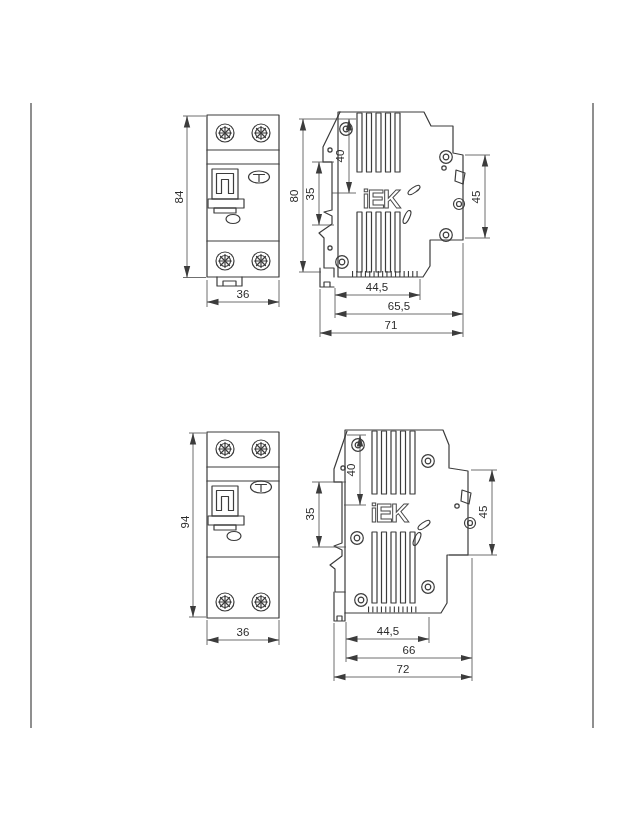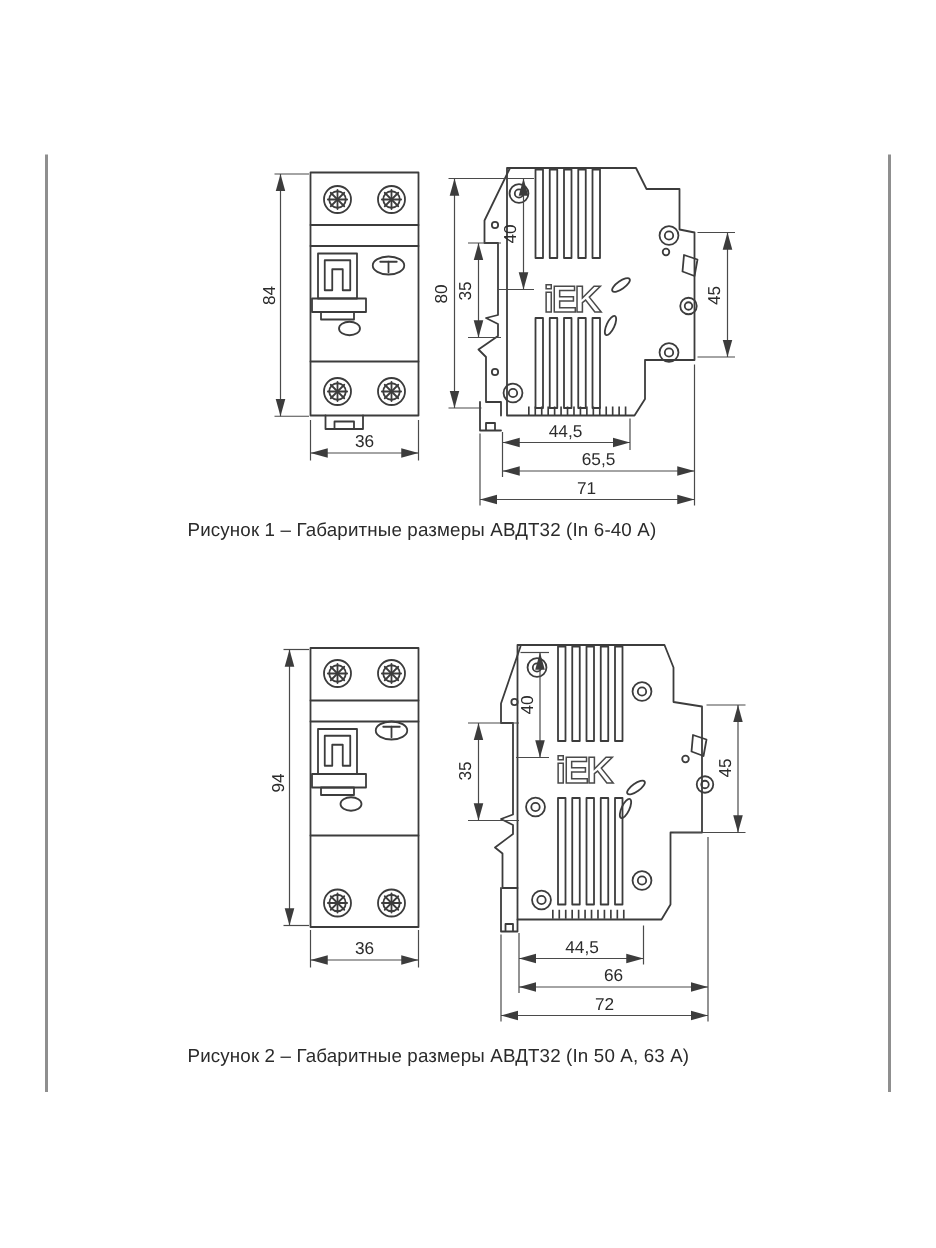--- a/index.html
+++ b/index.html
@@ -243,16 +243,14 @@
         <line class="thin" x1="346" y1="639" x2="429" y2="639" marker-start="url(#arr)" marker-end="url(#arr)"></line>
         <text class="dim-label" x="388" y="635" text-anchor="middle">44,5</text>
         <line class="thin" x1="346" y1="658" x2="472" y2="658" marker-start="url(#arr)" marker-end="url(#arr)"></line>
         <text class="dim-label" x="409" y="654" text-anchor="middle">66</text>
         <line class="thin" x1="334" y1="677" x2="472" y2="677" marker-start="url(#arr)" marker-end="url(#arr)"></line>
         <text class="dim-label" x="403" y="673" text-anchor="middle">72</text>
       </g>
     </g>
   </svg>
 
-  <div class="caption" style="left:125px;top:346px;">Рисунок 1 – Габаритные размеры АВДТ32 (In 6-40 А)</div>
-  <div class="caption" style="left:125px;top:697px;">Рисунок 2 – Габаритные размеры АВДТ32 (In 50 А, 63 А)</div>
 
 </div>
 
 </body></html>

